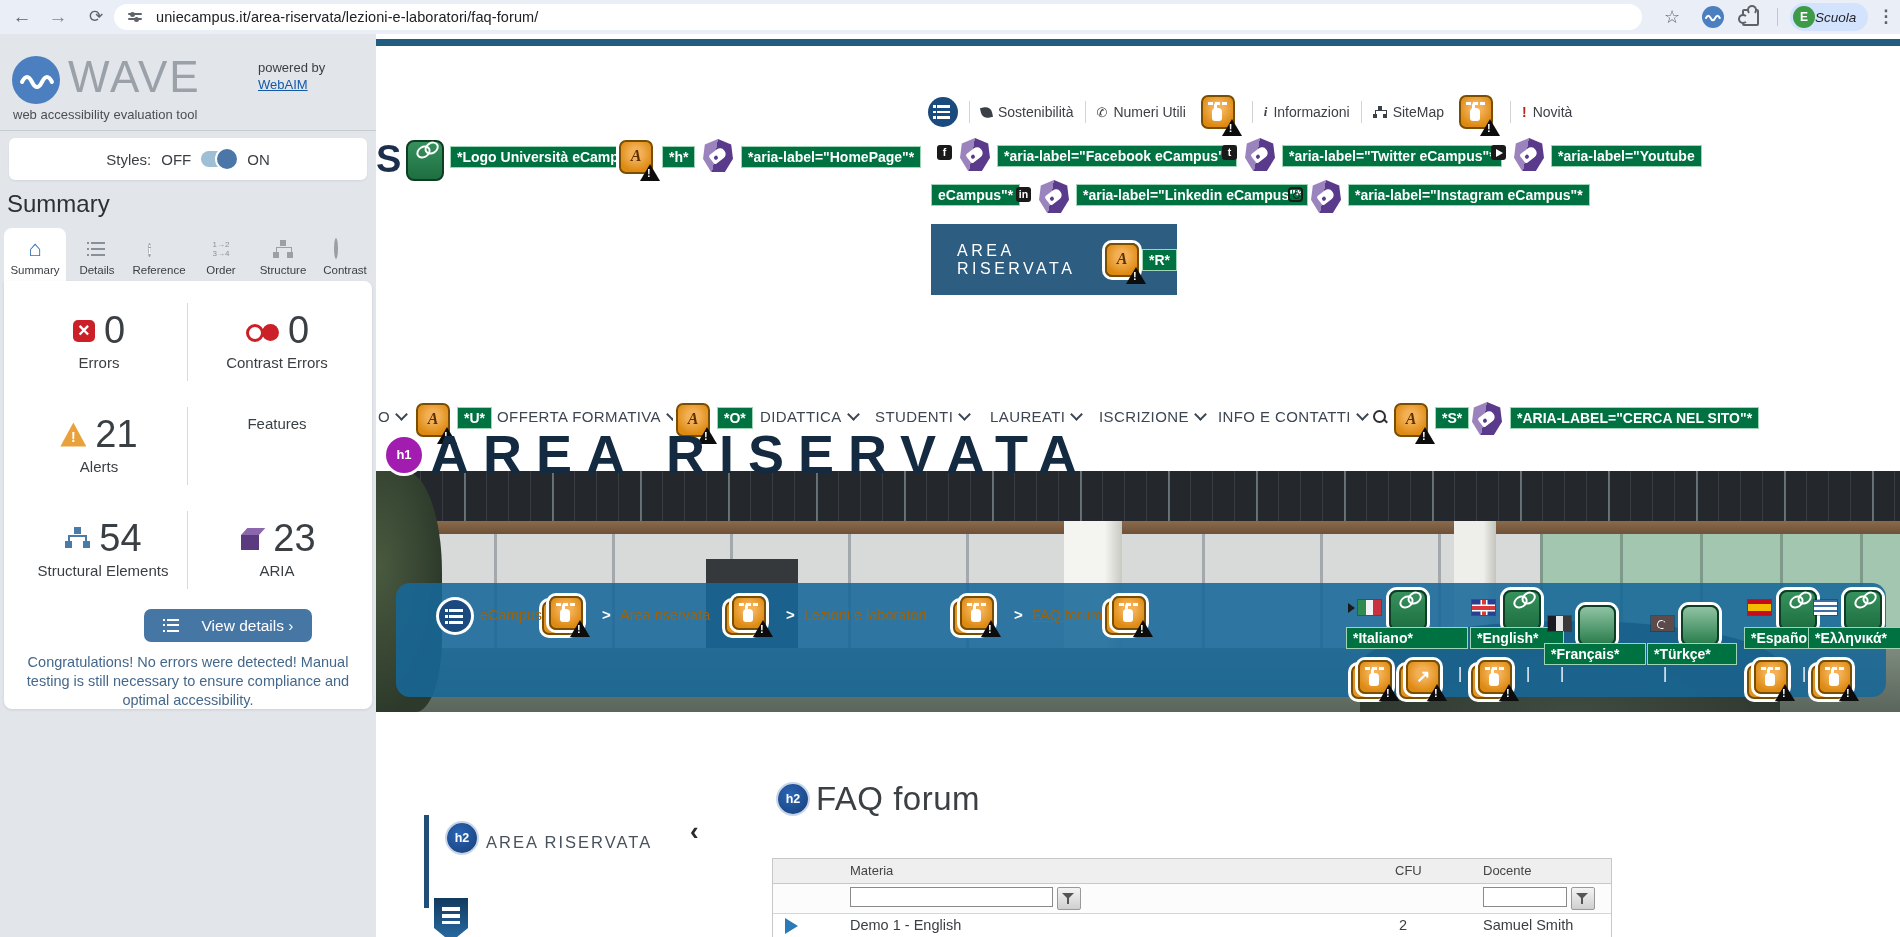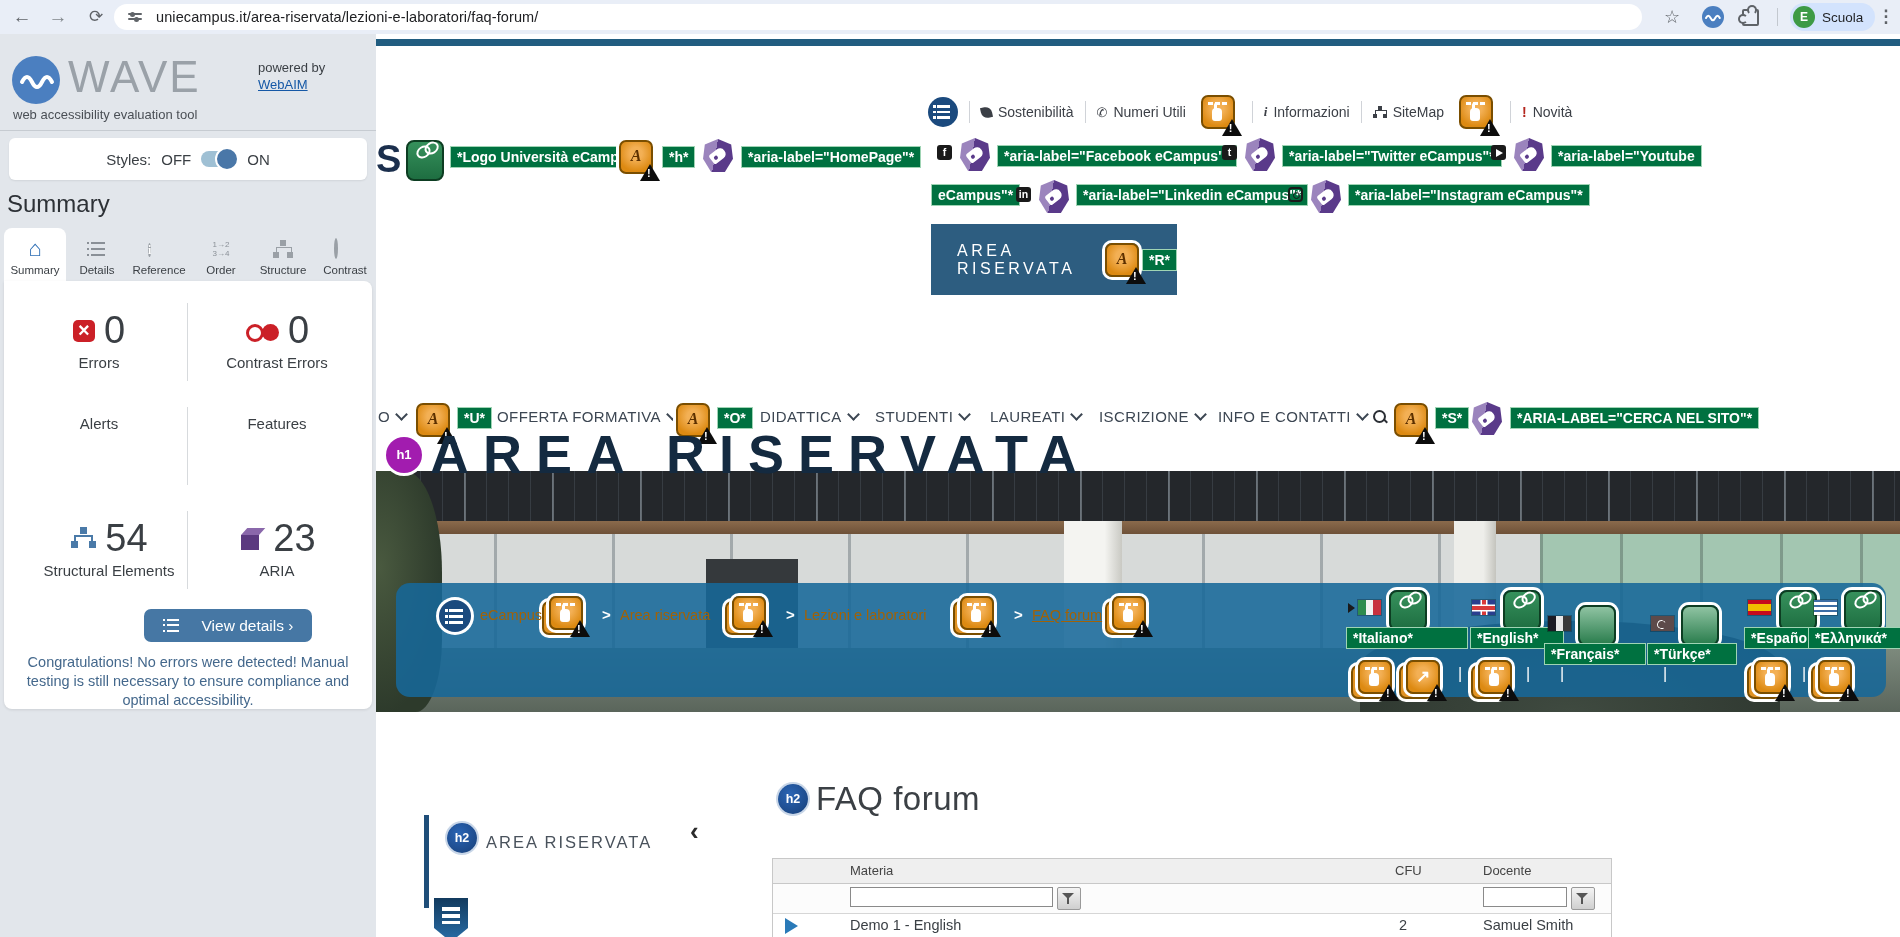--- a/index.html
+++ b/index.html
@@ -18,21 +18,21 @@
   .url{margin-left:12px;font-size:14.5px;color:#202124;letter-spacing:.1px;}
   .tb-star{left:1658px;font-size:18px;}
   .ext-wave{position:absolute;left:1702px;top:6px;width:22px;height:22px;border-radius:50%;background:#4b7fc0;cursor:pointer;}
   .ext-wave svg{position:absolute;left:2px;top:2px;}
   .puzzle{position:absolute;left:1742px;top:9px;width:13px;height:13px;border:2px solid #5f6368;border-radius:2px;cursor:pointer;}
   .puzzle::before{content:"";position:absolute;left:3px;top:-6px;width:6px;height:6px;border:2px solid #5f6368;border-radius:50%;background:#e9eef7;border-bottom-color:transparent;}
   .puzzle::after{content:"";position:absolute;left:-6px;top:3px;width:6px;height:6px;border:2px solid #5f6368;border-radius:50%;background:#e9eef7;border-right-color:transparent;}
   .tb-sep{position:absolute;left:1777px;top:8px;width:1px;height:18px;background:#c3c8cf;}
   .profile{position:absolute;left:1790px;top:3px;height:28px;background:#d3e3fd;border-radius:14px;display:flex;align-items:center;padding:0 12px 0 3px;cursor:pointer;}
   .pf-av{width:22px;height:22px;border-radius:50%;background:#3d9a46;color:#fff;font-size:12px;font-weight:bold;text-align:center;line-height:22px;}
-  .pf-name{margin-left:7px;font-size:13.5px;color:#1f2023;}
+  .pf-name{font-size:13.5px;color:#1f2023;font-style:italic;}
   .tb-kebab{left:1872px;font-size:17px;font-weight:bold;}
 
   
   .wave-panel{position:absolute;left:0;top:34px;width:376px;height:903px;background:#e2e6eb;}
   .wp-logo{position:absolute;left:12px;top:22px;width:48px;height:48px;border-radius:50%;background:#4b7fc0;}
   .wp-logo svg{position:absolute;left:4px;top:4px;}
   .wp-title{position:absolute;left:68px;top:18px;font-size:44px;color:#9aa1a8;letter-spacing:2px;}
   .wp-pby{position:absolute;left:258px;top:26px;font-size:13px;color:#3a3f44;}
   .wp-pby a{display:block;color:#1558a6;text-decoration:underline;margin-top:2px;cursor:pointer;}
   .wp-tagline{position:absolute;left:13px;top:73px;font-size:13px;color:#4a4f55;}
@@ -286,28 +286,32 @@
       <div class="stat" style="left:188px;top:28px;">
         <div class="top">
             <span class="si si-contrast"></span>
             <span class="num">0</span>
           </div>
         <div class="slab">Contrast Errors</div>
       </div>
       <div class="vdiv" style="top:22px;height:78px;"></div>
 
       <div class="stat" style="left:10px;top:132px;">
+        <div class="top">
+            <span class="si si-alert"></span>
+            <span class="num">21</span>
+          </div>
         <div class="slab">Alerts</div>
       </div>
       <div class="stat" style="left:188px;top:132px;">
         <div class="slab">Features</div>
       </div>
       <div class="vdiv" style="top:126px;height:78px;"></div>
 
-      <div class="stat" style="left:20px;top:236px;">
+      <div class="stat" style="left:14px;top:236px;">
         <div class="top">
             <span class="si si-structure"></span>
             <span class="num">54</span>
           </div>
         <div class="slab">Structural Elements</div>
       </div>
       <div class="stat" style="left:188px;top:236px;">
         <div class="top">
             <span class="si si-aria"></span>
             <span class="num">23</span>

